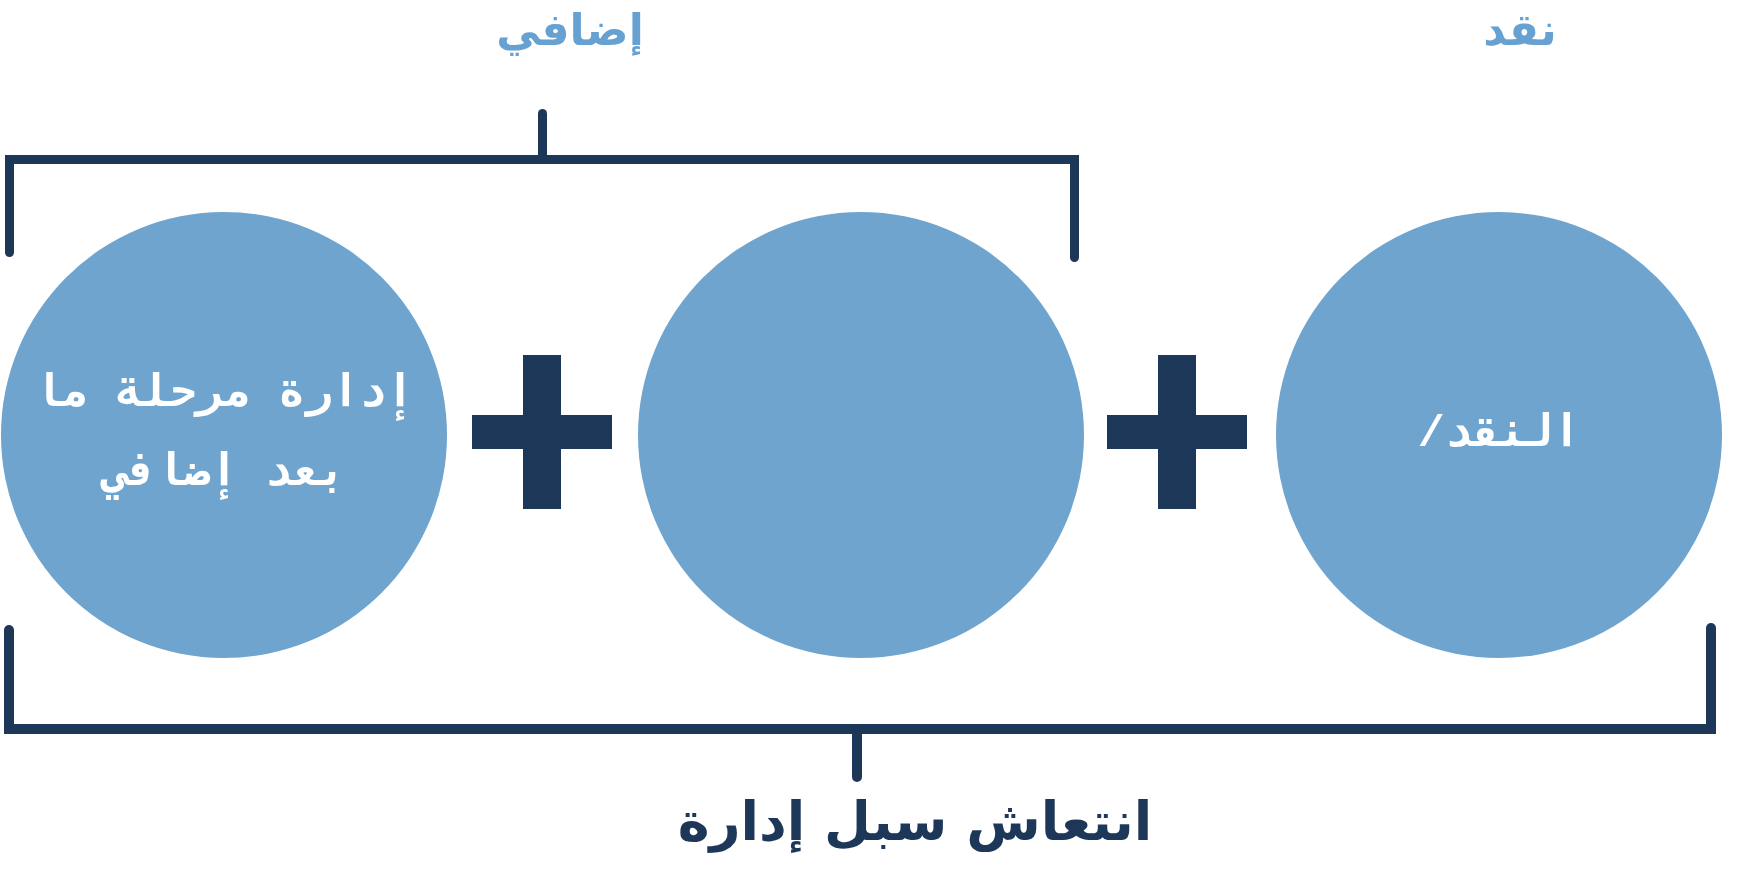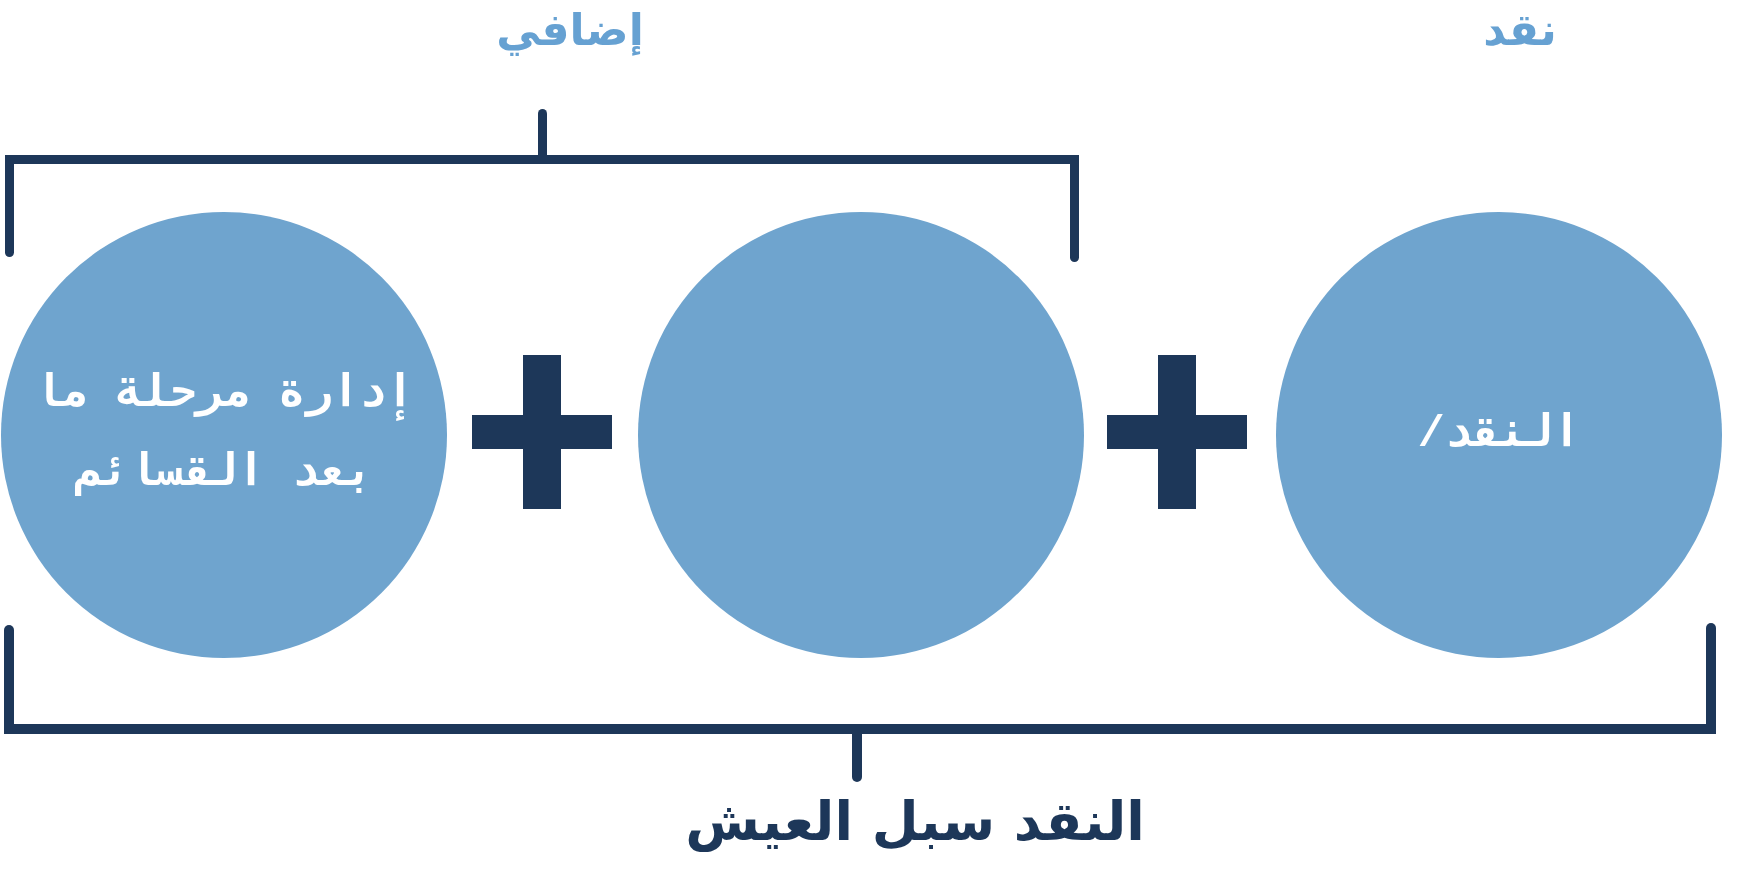--- a/index.html
+++ b/index.html
@@ -121,21 +121,21 @@
   <div>
     <div class="bar" id="tb-center-tick"></div>
     <div class="bar" id="tb-line"></div>
     <div class="bar" id="tb-left-tick"></div>
     <div class="bar" id="tb-right-tick"></div>
   </div>
 
   <div class="circle" id="circle-post-harvest">
     <div class="circle-text">
       <div>إدارة مرحلة ما</div>
-      <div>بعد القسائم</div>
+      <div>بعد إضافي</div>
     </div>
   </div>
 
   <div class="plus" id="plus-1" aria-label="+">
     <div class="plus-v"></div>
     <div class="plus-h"></div>
   </div>
 
   <div class="circle" id="circle-agri-inputs">
     <div class="circle-text">
@@ -153,15 +153,15 @@
     </div>
   </div>
 
   <div>
     <div class="bar" id="bb-line"></div>
     <div class="bar" id="bb-left-tick"></div>
     <div class="bar" id="bb-right-tick"></div>
     <div class="bar" id="bb-center-tick"></div>
   </div>
 
-  <div id="label-livelihood">النقد سبل العيش</div>
+  <div id="label-livelihood">انتعاش سبل إدارة</div>
 
 </div>
 
 </body></html>

